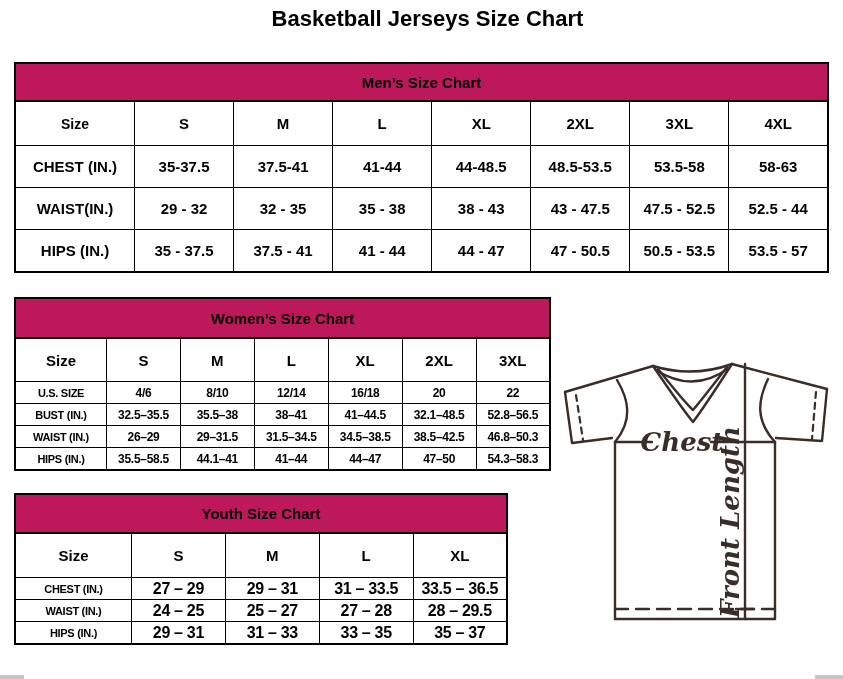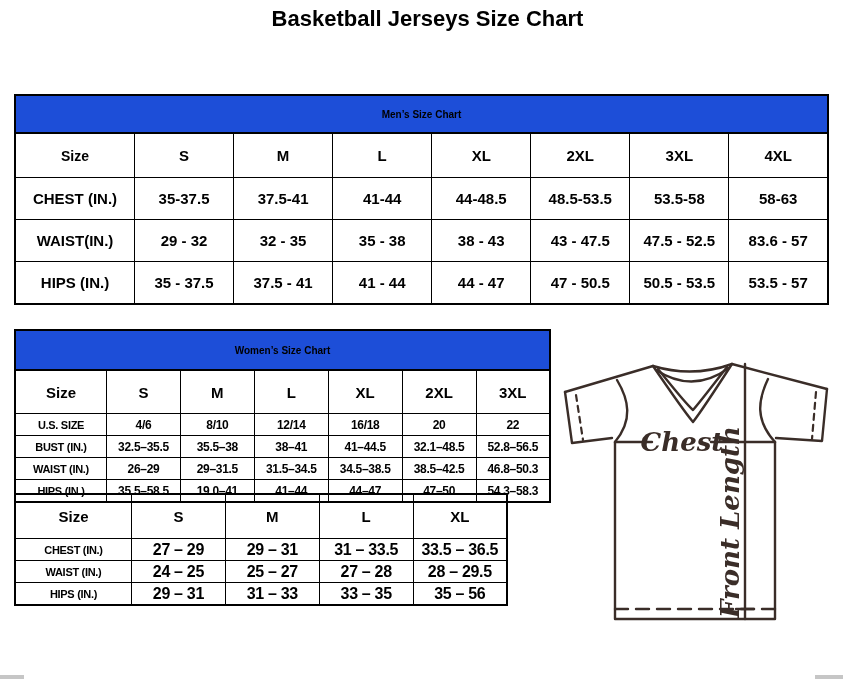--- a/index.html
+++ b/index.html
@@ -6,23 +6,23 @@
   .page{
     position:relative;width:843px;height:679px;background:#ffffff;
     font-family:"Liberation Sans",sans-serif;color:#000;overflow:hidden;padding-left:12px;
   }
   .page-title{
     position:absolute;top:6px;left:0;width:100%;text-align:center;
     font-size:22px;font-weight:bold;letter-spacing:0px;
   }
   .chart{position:absolute;}
   .caption{
-    background:#1d4ed8;border:2px solid #000;border-bottom:none;
+    background:#be185d;border:2px solid #000;border-bottom:none;
     display:flex;align-items:center;justify-content:center;
-    font-weight:bold;font-size:10px;margin-top:32px;
+    font-weight:bold;font-size:15px;
   }
   table{border-collapse:collapse;table-layout:fixed;width:100%;}
   table{border:2px solid #000000;}
   th,td{
     border:1.5px solid #000;text-align:center;vertical-align:middle;
     font-weight:bold;padding:0;
   }
   
   .mens{left:14px;top:62px;width:815px;}
   .mens .caption{height:36px;}
@@ -88,21 +88,21 @@
             <td>58-63</td>
           </tr>
           <tr>
             <th>WAIST(IN.)</th>
             <td>29 - 32</td>
             <td>32 - 35</td>
             <td>35 - 38</td>
             <td>38 - 43</td>
             <td>43 - 47.5</td>
             <td>47.5 - 52.5</td>
-            <td>83.6 - 57</td>
+            <td>52.5 - 44</td>
           </tr>
           <tr>
             <th>HIPS (IN.)</th>
             <td>35 - 37.5</td>
             <td>37.5 - 41</td>
             <td>41 - 44</td>
             <td>44 - 47</td>
             <td>47 - 50.5</td>
             <td>50.5 - 53.5</td>
             <td>53.5 - 57</td>
@@ -149,31 +149,32 @@
             <td>26–29</td>
             <td>29–31.5</td>
             <td>31.5–34.5</td>
             <td>34.5–38.5</td>
             <td>38.5–42.5</td>
             <td>46.8–50.3</td>
           </tr>
           <tr>
             <th>HIPS (IN.)</th>
             <td>35.5–58.5</td>
-            <td>19.0–41</td>
+            <td>44.1–41</td>
             <td>41–44</td>
             <td>44–47</td>
             <td>47–50</td>
             <td>54.3–58.3</td>
           </tr>
         </tbody>
       </table>
   </section>
 
   <section class="chart youth">
+    <div class="caption">Youth Size Chart</div>
     <table>
         <thead>
           <tr>
             <th class="col0">Size</th>
             <th>S</th>
             <th>M</th>
             <th>L</th>
             <th>XL</th>
           </tr>
         </thead>
@@ -190,21 +191,21 @@
             <td>24 – 25</td>
             <td>25 – 27</td>
             <td>27 – 28</td>
             <td>28 – 29.5</td>
           </tr>
           <tr>
             <th>HIPS (IN.)</th>
             <td>29 – 31</td>
             <td>31 – 33</td>
             <td>33 – 35</td>
-            <td>35 – 56</td>
+            <td>35 – 37</td>
           </tr>
         </tbody>
       </table>
   </section>
 
   <div class="jersey">
     <svg viewBox="0 0 288 280">
       <g fill="none" stroke="#3a2d28" stroke-width="2.4" stroke-linejoin="round" stroke-linecap="round">
 
         <path d="M98,14 L10,40"></path>

